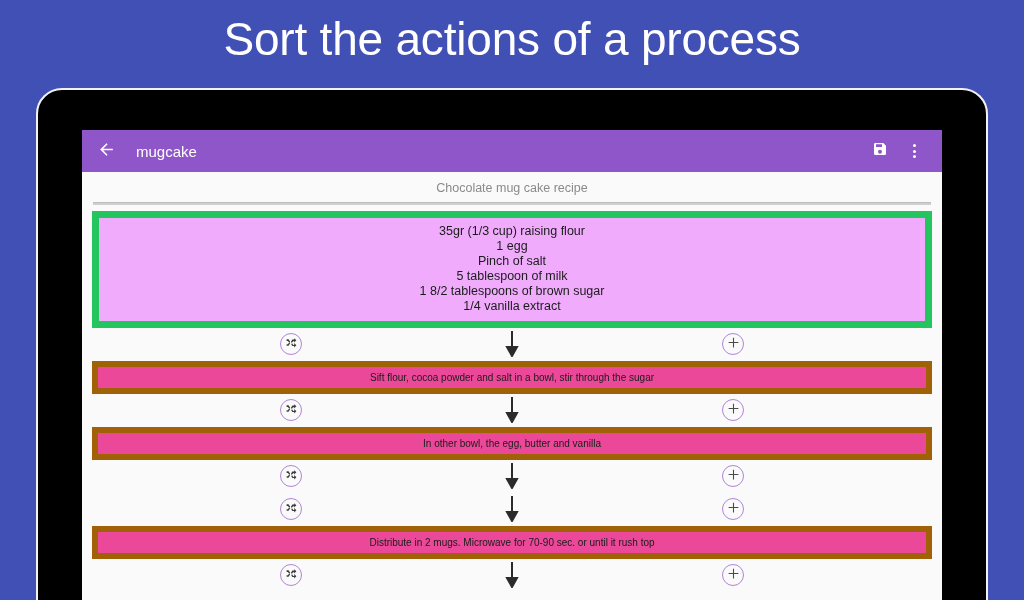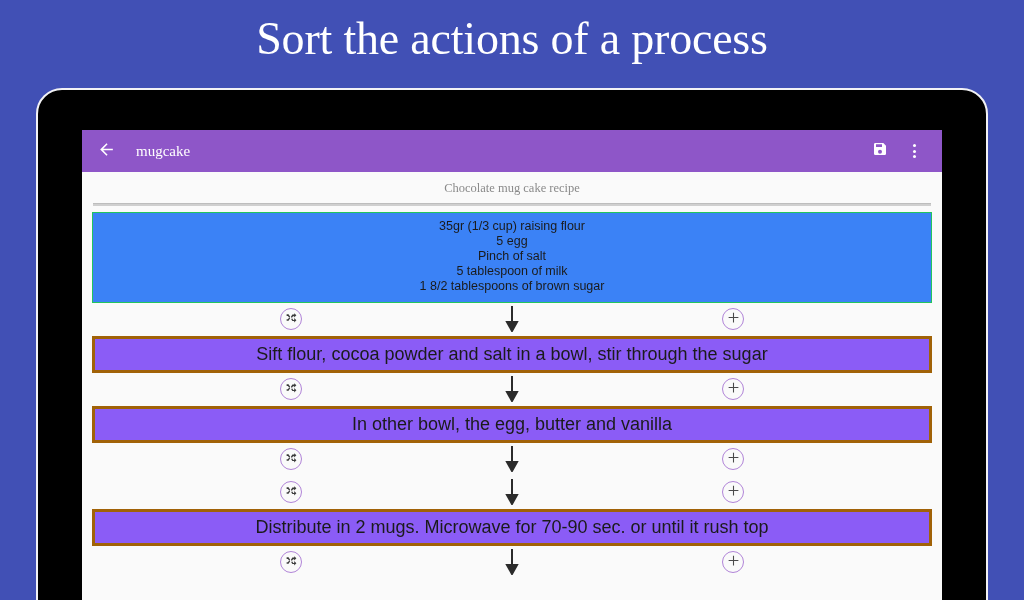--- a/index.html
+++ b/index.html
@@ -18,21 +18,21 @@
   
   .promo-headline {
     width: 1024px;
     text-align: center;
     color: #ffffff;
     font-size: 46px;
     font-weight: 400;
     letter-spacing: -0.2px;
     line-height: 1;
     padding-top: 16px;
-    font-family: Liberation Serif, serif;
+    font-family: Liberation Sans, sans-serif;
   }
 
   
   .device-frame {
     position: absolute;
     left: 36px;
     top: 88px;
     width: 952px;
     height: 560px;
     background: #000000;
@@ -52,21 +52,20 @@
   }
 
   
   .app-bar {
     position: relative;
     height: 42px;
     background: #8e56c8;
     display: flex;
     align-items: center;
     padding: 0 14px 0 10px;
-    font-family: Liberation Serif, serif;
   }
 
   .appbar-back {
     width: 28px;
     height: 28px;
     display: flex;
     align-items: center;
     justify-content: center;
     cursor: pointer;
   }
@@ -110,33 +109,32 @@
     height: 478px;
     background: #fafafa;
     padding: 0 10px;
   }
 
   .recipe-title {
     text-align: center;
     color: #8a8a8a;
     font-size: 12.5px;
     padding: 9px 0 7px 0;
-    font-family: Liberation Serif, serif;
   }
 
   .title-divider {
     height: 3px;
     background: #cfcfcf;
     border-top: 1px solid #bdbdbd;
     margin: 0 1px 6px 1px;
   }
 
   .ingredients-box {
-    border: 1px solid #22c55e;
-    background: #3b82f6;
+    border: 7px solid #22c55e;
+    background: #f0abfc;
     padding: 6px 8px 8px 8px;
     text-align: center;
   }
 
   .ingredients-box .ing-line {
     font-size: 12.5px;
     color: #1b1b1b;
     line-height: 14.9px;
     white-space: nowrap;
   }
@@ -166,24 +164,24 @@
 
   .arrow-down {
     position: absolute;
     left: 50%;
     transform: translateX(-50%);
     top: 3px;
   }
 
   
   .step-box {
-    border: 3px solid #a16207;
-    background: #8b5cf6;
+    border: 6px solid #a16207;
+    background: #ec4899;
     text-align: center;
-    font-size: 18px;
+    font-size: 10px;
     color: #1b1b1b;
     padding: 5px 6px;
     white-space: nowrap;
     overflow: hidden;
     cursor: pointer;
   }
 </style>
 </head>
 <body>
 
@@ -222,24 +220,25 @@
     </div>
 
     <div class="content">
 
       <div class="recipe-title">Chocolate mug cake recipe</div>
 
       <div class="title-divider"></div>
 
       <div class="ingredients-box">
         <div class="ing-line">35gr (1/3 cup) raising flour</div>
-        <div class="ing-line">5 egg</div>
+        <div class="ing-line">1 egg</div>
         <div class="ing-line">Pinch of salt</div>
         <div class="ing-line">5 tablespoon of milk</div>
         <div class="ing-line">1 8/2 tablespoons of brown sugar</div>
+        <div class="ing-line">1/4 vanilla extract</div>
       </div>
 
       <div class="connector">
         <div class="icon-btn shuffle">
           <span>
             <svg width="13" height="13" viewBox="0 0 24 24" aria-hidden="true">
               <path d="M3 6h3.5l3 4.5-1.5 2.2L5.5 9H3V6zm0 9h2.5l2.5-3.7 1.5 2.2L6.5 18H3v-3zM17 4l4 4-4 4V9.5h-2.2l-2.3 3.4-1.5-2.2L13.6 6.5H17V4zm0 9l4 4-4 4v-2.5h-3.4l-2.1-3.1 1.5-2.2 2.3 3.3H17V13z" fill="#3a3a3a"></path>
             </svg>
           </span>
         </div>

